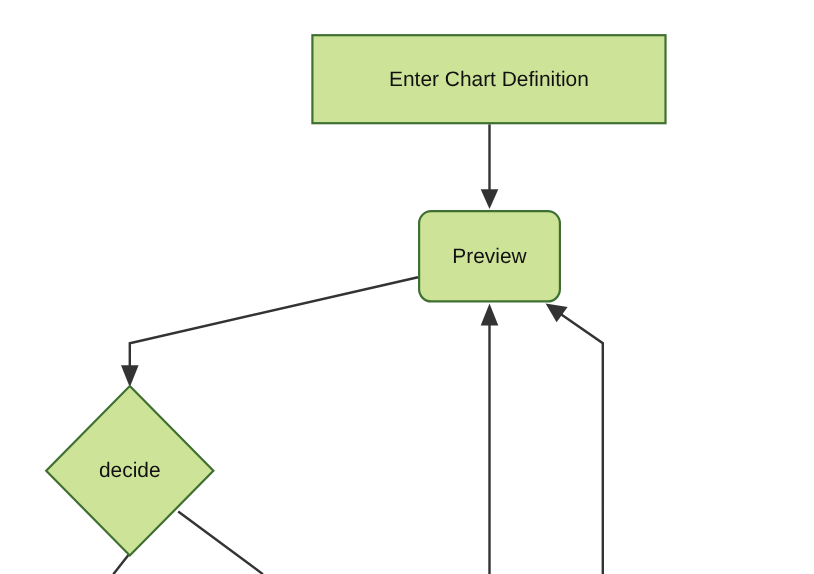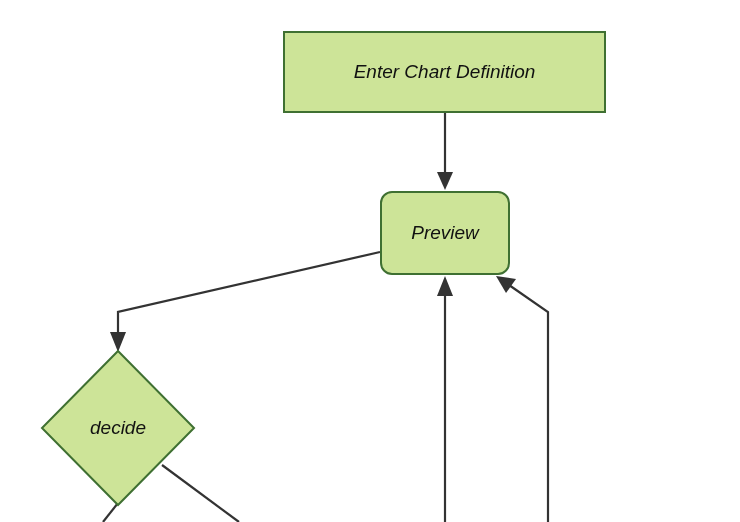--- a/index.html
+++ b/index.html
@@ -11,21 +11,20 @@
     width: 740px;
     height: 522px;
     overflow: hidden;
     font-family: "Liberation Sans", sans-serif;
   }
   #diagram-root {
     position: relative;
     width: 740px;
     height: 424px;
     background: #ffffff;
-    font-style: italic;
   }
   svg#flowchart {
     display: block;
     width: 740px;
     height: 522px;
   }
   .node-shape {
     fill: #cde498;
     stroke: #3f7032;
     stroke-width: 2px;

